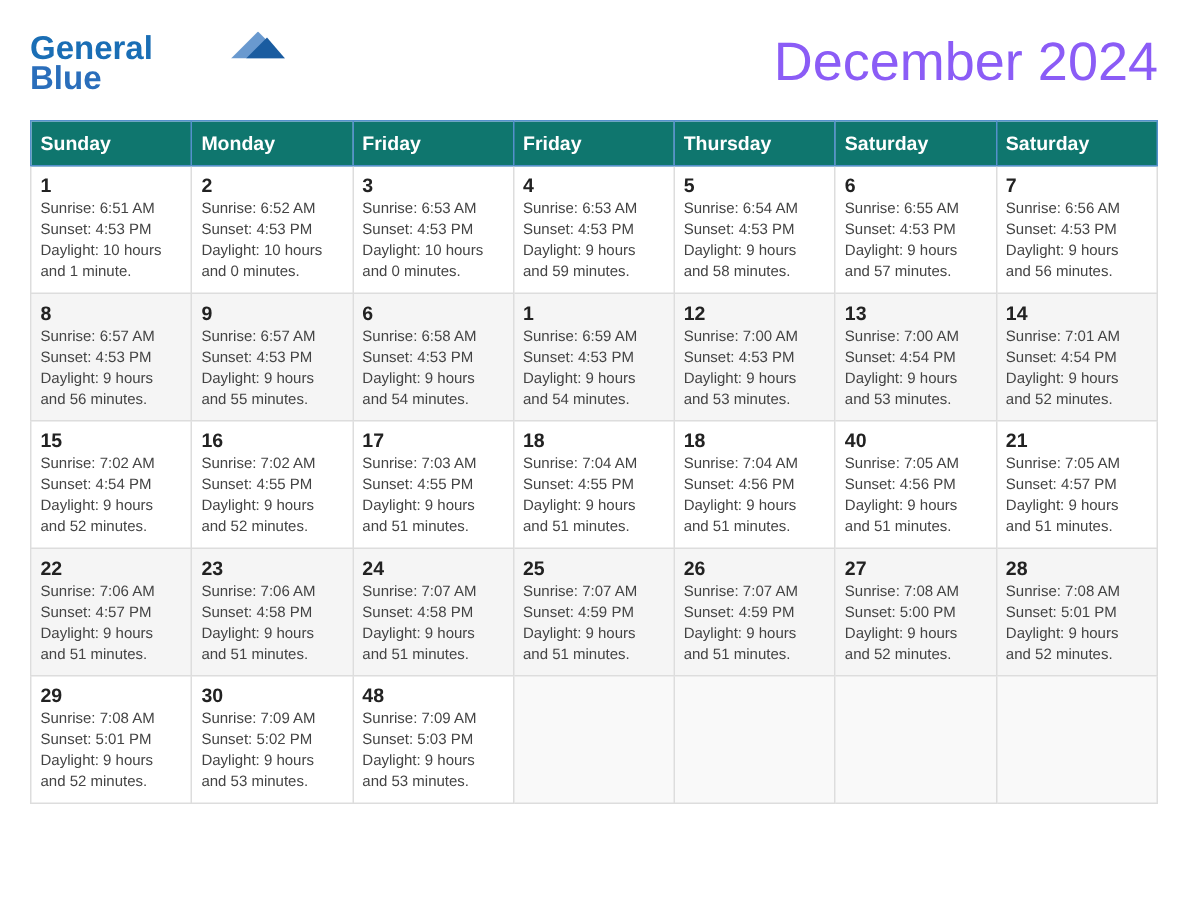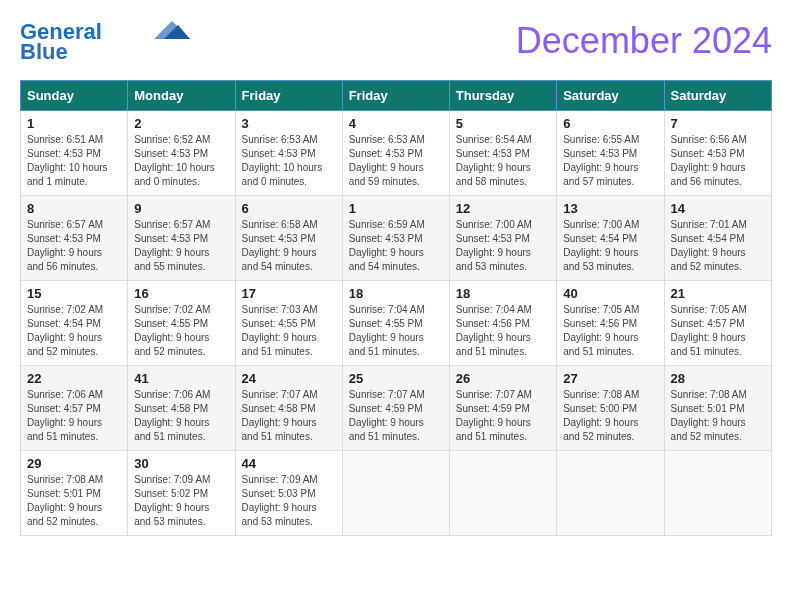--- a/index.html
+++ b/index.html
@@ -217,21 +217,21 @@
         <span class="day-num">21</span>
         <span class="cell-text">Sunrise: 7:05 AM<br>Sunset: 4:57 PM<br>Daylight: 9 hours and 51 minutes.</span>
       </td>
       </tr>
       <tr>
         <td>
         <span class="day-num">22</span>
         <span class="cell-text">Sunrise: 7:06 AM<br>Sunset: 4:57 PM<br>Daylight: 9 hours and 51 minutes.</span>
       </td>
         <td>
-        <span class="day-num">41</span>
+        <span class="day-num">23</span>
         <span class="cell-text">Sunrise: 7:06 AM<br>Sunset: 4:58 PM<br>Daylight: 9 hours and 51 minutes.</span>
       </td>
         <td>
         <span class="day-num">24</span>
         <span class="cell-text">Sunrise: 7:07 AM<br>Sunset: 4:58 PM<br>Daylight: 9 hours and 51 minutes.</span>
       </td>
         <td>
         <span class="day-num">25</span>
         <span class="cell-text">Sunrise: 7:07 AM<br>Sunset: 4:59 PM<br>Daylight: 9 hours and 51 minutes.</span>
       </td>
@@ -251,21 +251,21 @@
       <tr>
         <td>
         <span class="day-num">29</span>
         <span class="cell-text">Sunrise: 7:08 AM<br>Sunset: 5:01 PM<br>Daylight: 9 hours and 52 minutes.</span>
       </td>
         <td>
         <span class="day-num">30</span>
         <span class="cell-text">Sunrise: 7:09 AM<br>Sunset: 5:02 PM<br>Daylight: 9 hours and 53 minutes.</span>
       </td>
         <td>
-        <span class="day-num">44</span>
+        <span class="day-num">48</span>
         <span class="cell-text">Sunrise: 7:09 AM<br>Sunset: 5:03 PM<br>Daylight: 9 hours and 53 minutes.</span>
       </td>
         <td class="empty-cell"></td>
         <td class="empty-cell"></td>
         <td class="empty-cell"></td>
         <td class="empty-cell"></td>
       </tr>
     </tbody>
 </table>
 

